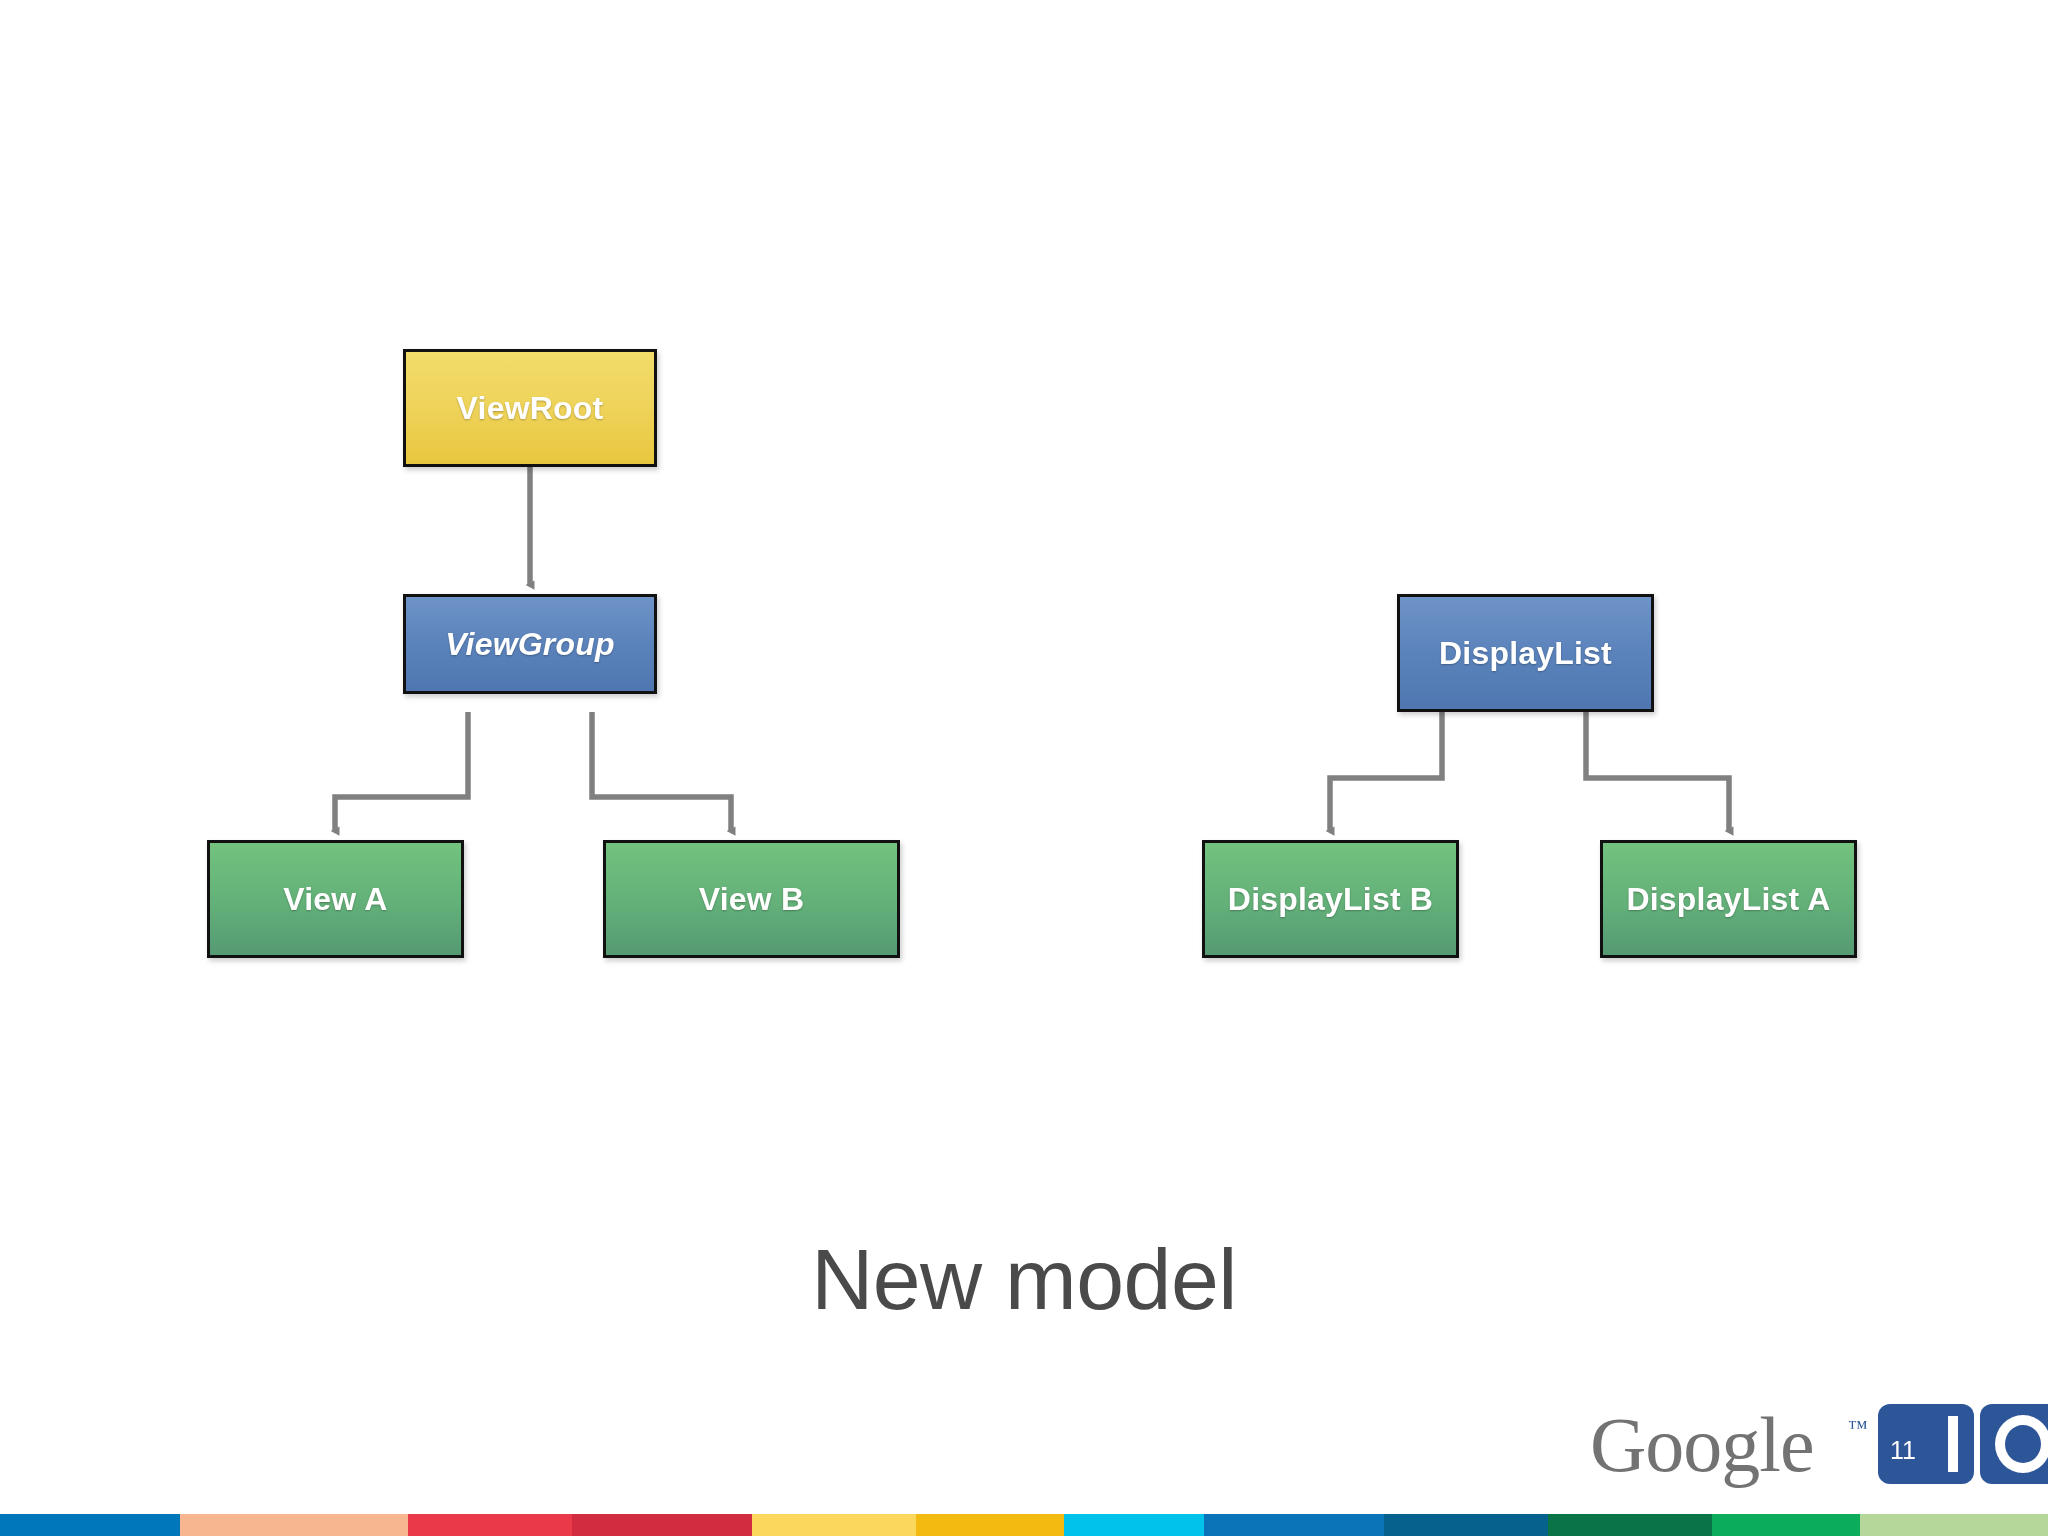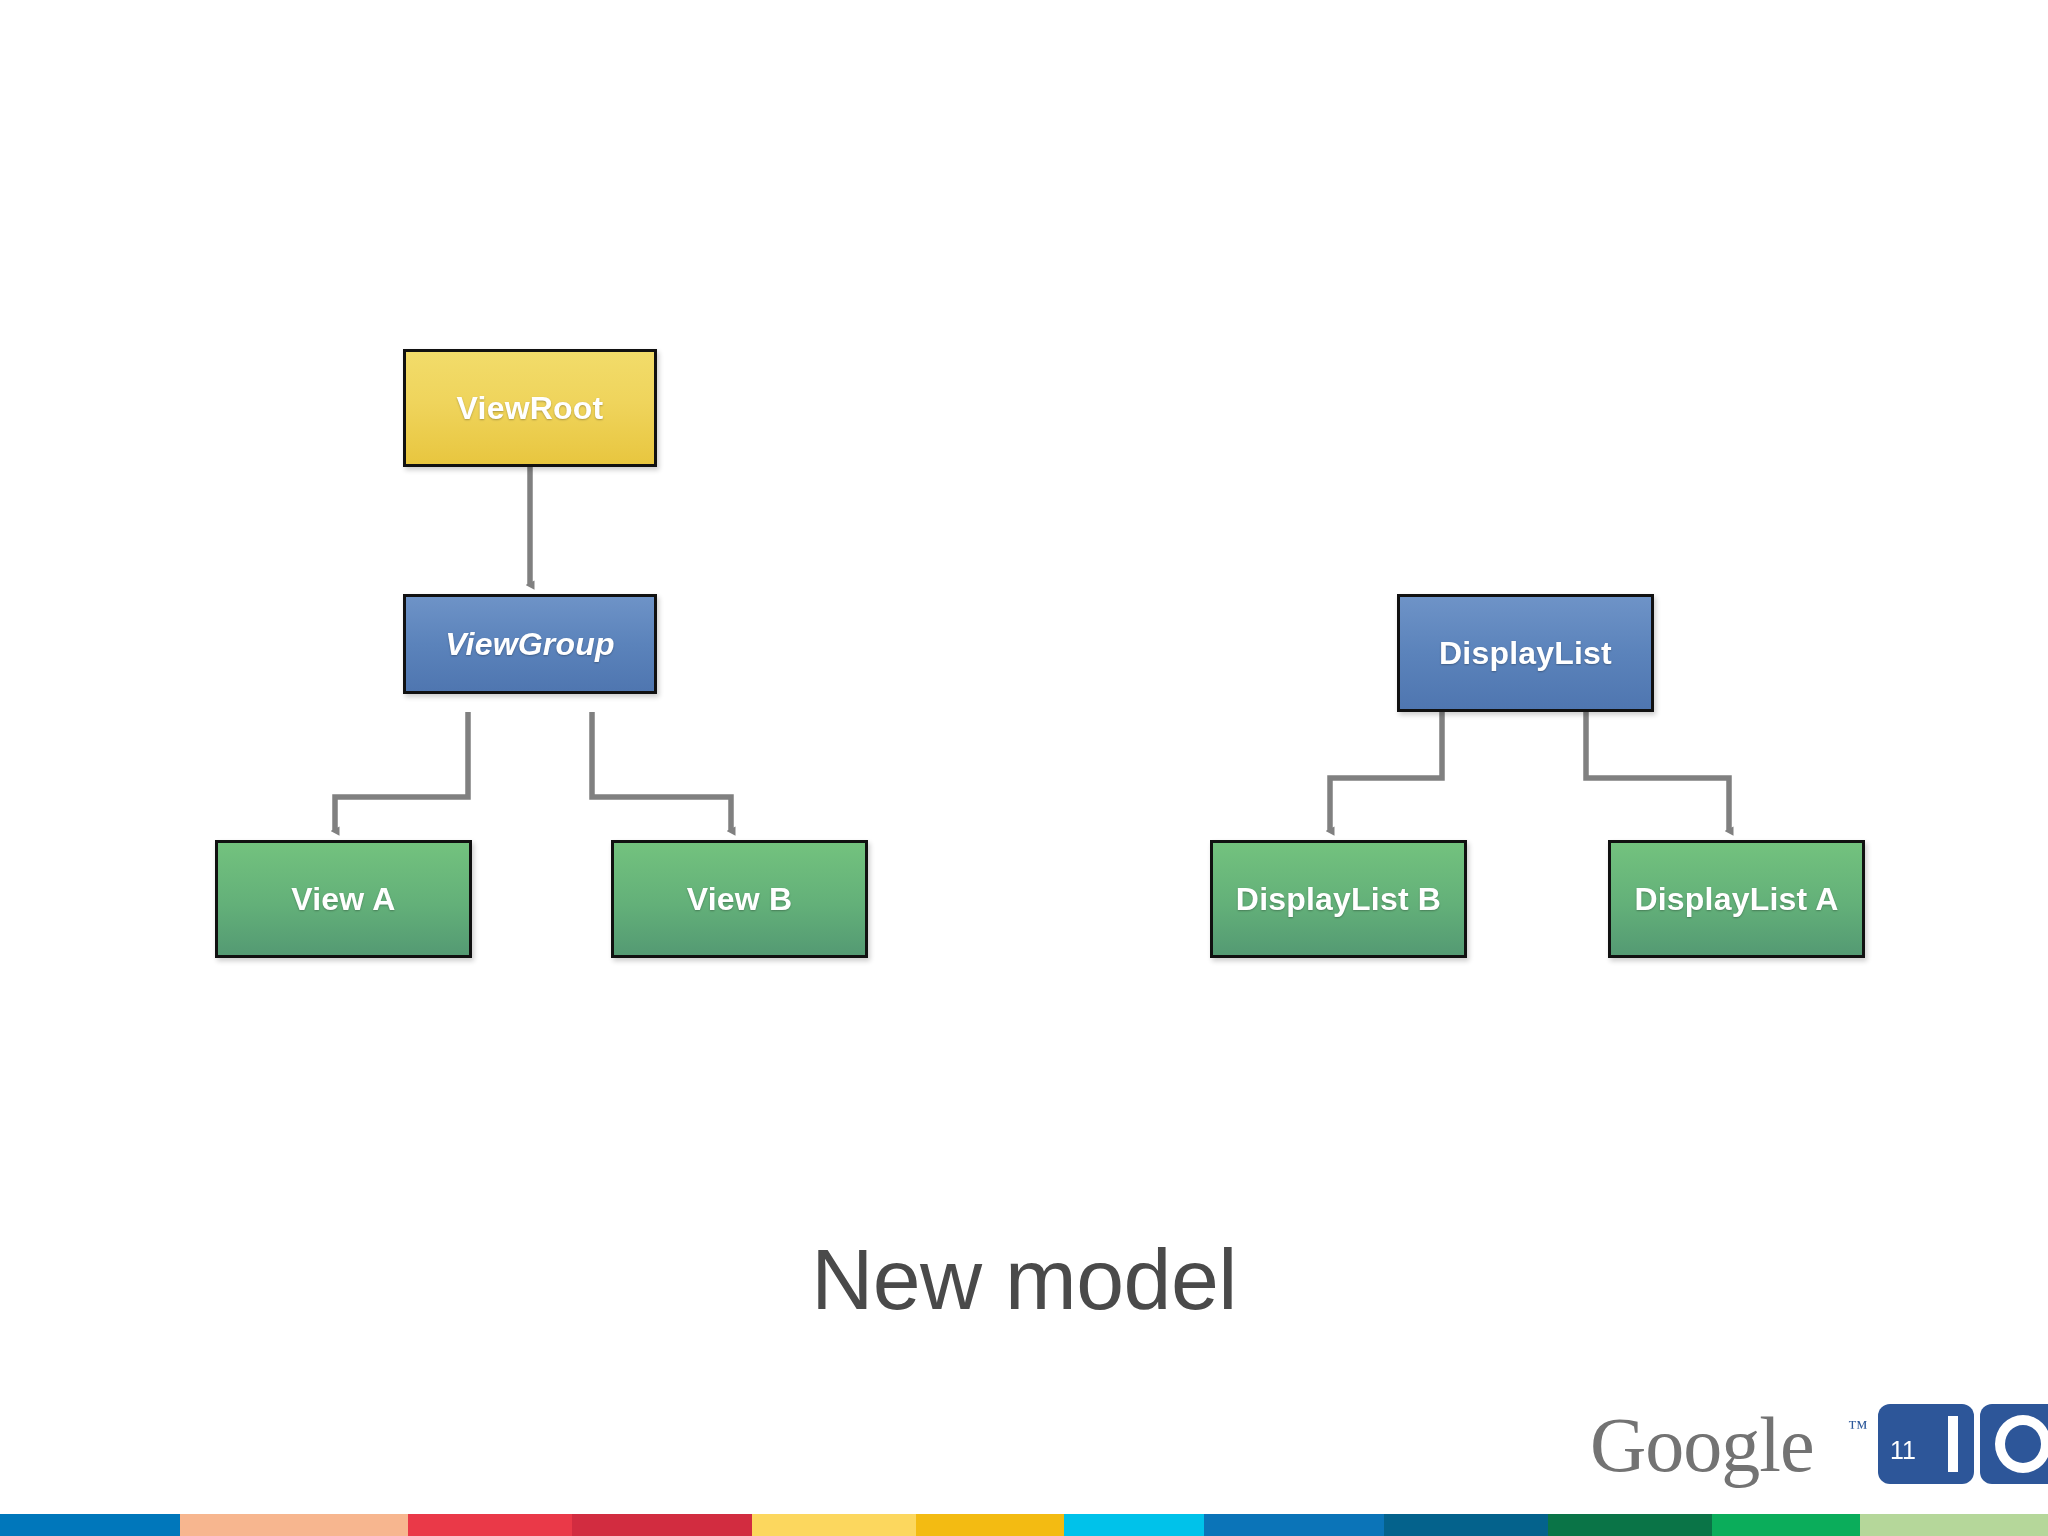--- a/index.html
+++ b/index.html
@@ -44,21 +44,20 @@
   .node span { display: block; line-height: 1; }
 
   .node-yellow {
     background: linear-gradient(180deg, #f2dc6a 0%, #efd45c 45%, #e8c63f 100%);
   }
   .node-blue {
     background: linear-gradient(180deg, #6e93c7 0%, #5b83bb 50%, #4f76b0 100%);
   }
   .node-green {
     background: linear-gradient(180deg, #73c27e 0%, #63b079 55%, #549a73 100%);
-    margin-left: 8px;
   }
 
   
   #caption {
     position: absolute;
     left: 0;
     top: 1230px;
     width: 2048px;
     text-align: center;
     font-size: 86px;
@@ -178,21 +177,21 @@
   </div>
 
   <div class="node node-blue" style="left:403px; top:594px; width:254px; height:100px; font-size:32px;font-style:italic;">
     <span>ViewGroup</span>
   </div>
 
   <div class="node node-green" style="left:207px; top:840px; width:257px; height:118px; font-size:32px;">
     <span>View A</span>
   </div>
 
-  <div class="node node-green" style="left:603px; top:840px; width:257px; height:118px; font-size:32px;">
+  <div class="node node-green" style="left:603px; top:840px; width:297px; height:118px; font-size:32px;">
     <span>View B</span>
   </div>
 
   <div class="node node-blue" style="left:1397px; top:594px; width:257px; height:118px; font-size:32px;">
     <span>DisplayList</span>
   </div>
 
   <div class="node node-green" style="left:1600px; top:840px; width:257px; height:118px; font-size:32px;">
     <span>DisplayList A</span>
   </div>

